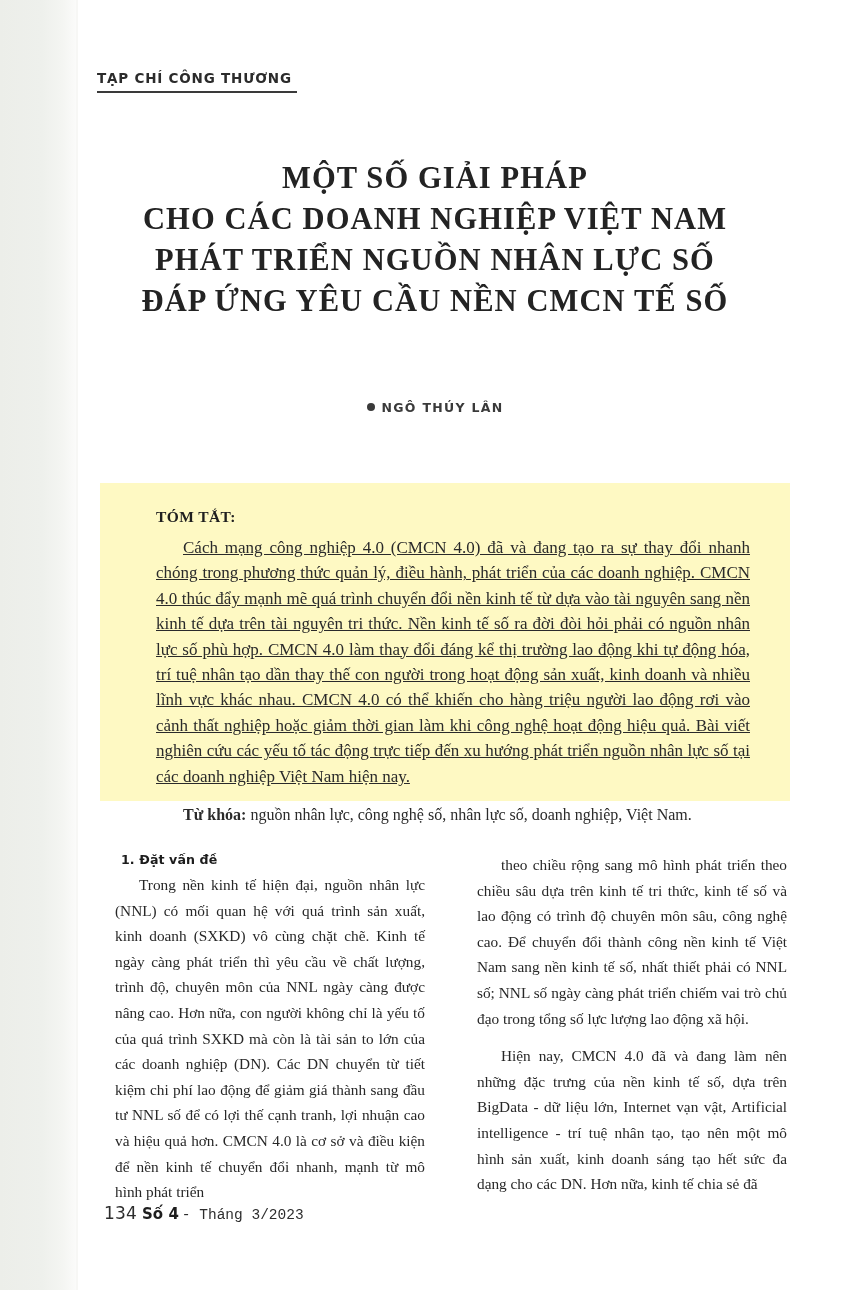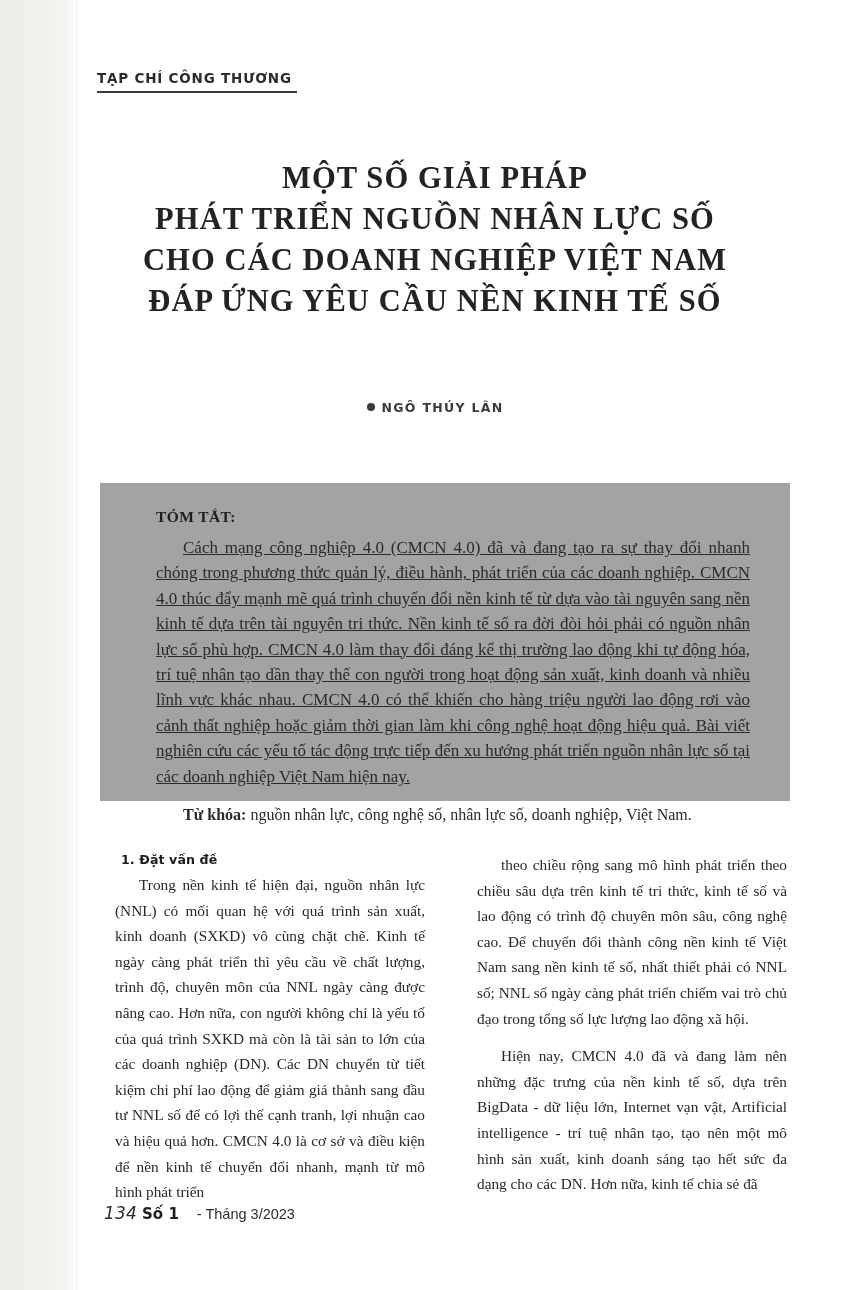--- a/index.html
+++ b/index.html
@@ -101,21 +101,21 @@
     vertical-align: 1px;
   }
 
   
   .abstract-box {
     position: absolute;
     left: 100px;
     top: 483px;
     width: 690px;
     height: 318px;
-    background: #a3a3a3;
+    background: #fef9c3;
   }
   .abstract-inner {
     position: absolute;
     left: 56px;
     top: 25px;
     width: 594px;
   }
   .abstract-heading {
     font-family: "Liberation Serif", "DejaVu Serif", serif;
     font-weight: bold;
@@ -185,54 +185,53 @@
     position: absolute;
     left: 104px;
     top: 1203px;
     white-space: nowrap;
   }
   .footer-page {
     font-family: "DejaVu Sans", sans-serif;
     font-size: 17px;
     color: #2d2d2d;
     letter-spacing: 0.2px;
-    font-style: italic;
   }
   .footer-issue {
     font-family: "DejaVu Sans", sans-serif;
     font-weight: bold;
     font-size: 15px;
     color: #1e1e1e;
     margin-left: 5px;
   }
   .footer-date {
-    font-family: Liberation Sans, sans-serif;
+    font-family: Liberation Mono, monospace;
     font-size: 14.5px;
     color: #2d2d2d;
-    margin-left: 18px;
+    margin-left: 3px;
   }
 </style>
 </head>
 <body>
 
 <div class="scan-left-band"></div>
 <div class="scan-left-edge"></div>
 
 <div class="page">
 
   <div class="masthead">
     <div class="masthead-title">TẠP CHÍ CÔNG THƯƠNG</div>
     <div class="masthead-rule"></div>
   </div>
 
   <div class="title-block">
     <div class="title-line">MỘT SỐ GIẢI PHÁP</div>
+    <div class="title-line">CHO CÁC DOANH NGHIỆP VIỆT NAM</div>
     <div class="title-line">PHÁT TRIỂN NGUỒN NHÂN LỰC SỐ</div>
-    <div class="title-line">CHO CÁC DOANH NGHIỆP VIỆT NAM</div>
-    <div class="title-line">ĐÁP ỨNG YÊU CẦU NỀN KINH TẾ SỐ</div>
+    <div class="title-line">ĐÁP ỨNG YÊU CẦU NỀN CMCN TẾ SỐ</div>
   </div>
 
   <div class="author-block">
     <span class="author-line">
       <span class="author-bullet"></span><span>NGÔ THÚY LÂN</span>
     </span>
   </div>
 
   <div class="abstract-box">
     <div class="abstract-inner">
@@ -247,16 +246,16 @@
       <div class="section-heading">1. Đặt vấn đề</div>
       <p class="body-par">Trong nền kinh tế hiện đại, nguồn nhân lực (NNL) có mối quan hệ với quá trình sản xuất, kinh doanh (SXKD) vô cùng chặt chẽ. Kinh tế ngày càng phát triển thì yêu cầu về chất lượng, trình độ, chuyên môn của NNL ngày càng được nâng cao. Hơn nữa, con người không chỉ là yếu tố của quá trình SXKD mà còn là tài sản to lớn của các doanh nghiệp (DN). Các DN chuyển từ tiết kiệm chi phí lao động để giảm giá thành sang đầu tư NNL số để có lợi thế cạnh tranh, lợi nhuận cao và hiệu quả hơn. CMCN 4.0 là cơ sở và điều kiện để nền kinh tế chuyển đổi nhanh, mạnh từ mô hình phát triển</p>
     </div>
     <div class="col col-right">
       <p class="body-par">theo chiều rộng sang mô hình phát triển theo chiều sâu dựa trên kinh tế tri thức, kinh tế số và lao động có trình độ chuyên môn sâu, công nghệ cao. Để chuyển đổi thành công nền kinh tế Việt Nam sang nền kinh tế số, nhất thiết phải có NNL số; NNL số ngày càng phát triển chiếm vai trò chủ đạo trong tổng số lực lượng lao động xã hội.</p>
       <p class="body-par">Hiện nay, CMCN 4.0 đã và đang làm nên những đặc trưng của nền kinh tế số, dựa trên BigData - dữ liệu lớn, Internet vạn vật, Artificial intelligence - trí tuệ nhân tạo, tạo nên một mô hình sản xuất, kinh doanh sáng tạo hết sức đa dạng cho các DN. Hơn nữa, kinh tế chia sẻ đã</p>
     </div>
   </div>
 
   <div class="footer">
-    <span class="footer-page">134</span><span class="footer-issue">Số 1</span><span class="footer-date">- Tháng 3/2023</span>
+    <span class="footer-page">134</span><span class="footer-issue">Số 4</span><span class="footer-date">- Tháng 3/2023</span>
   </div>
 
 </div>
 
 </body></html>

